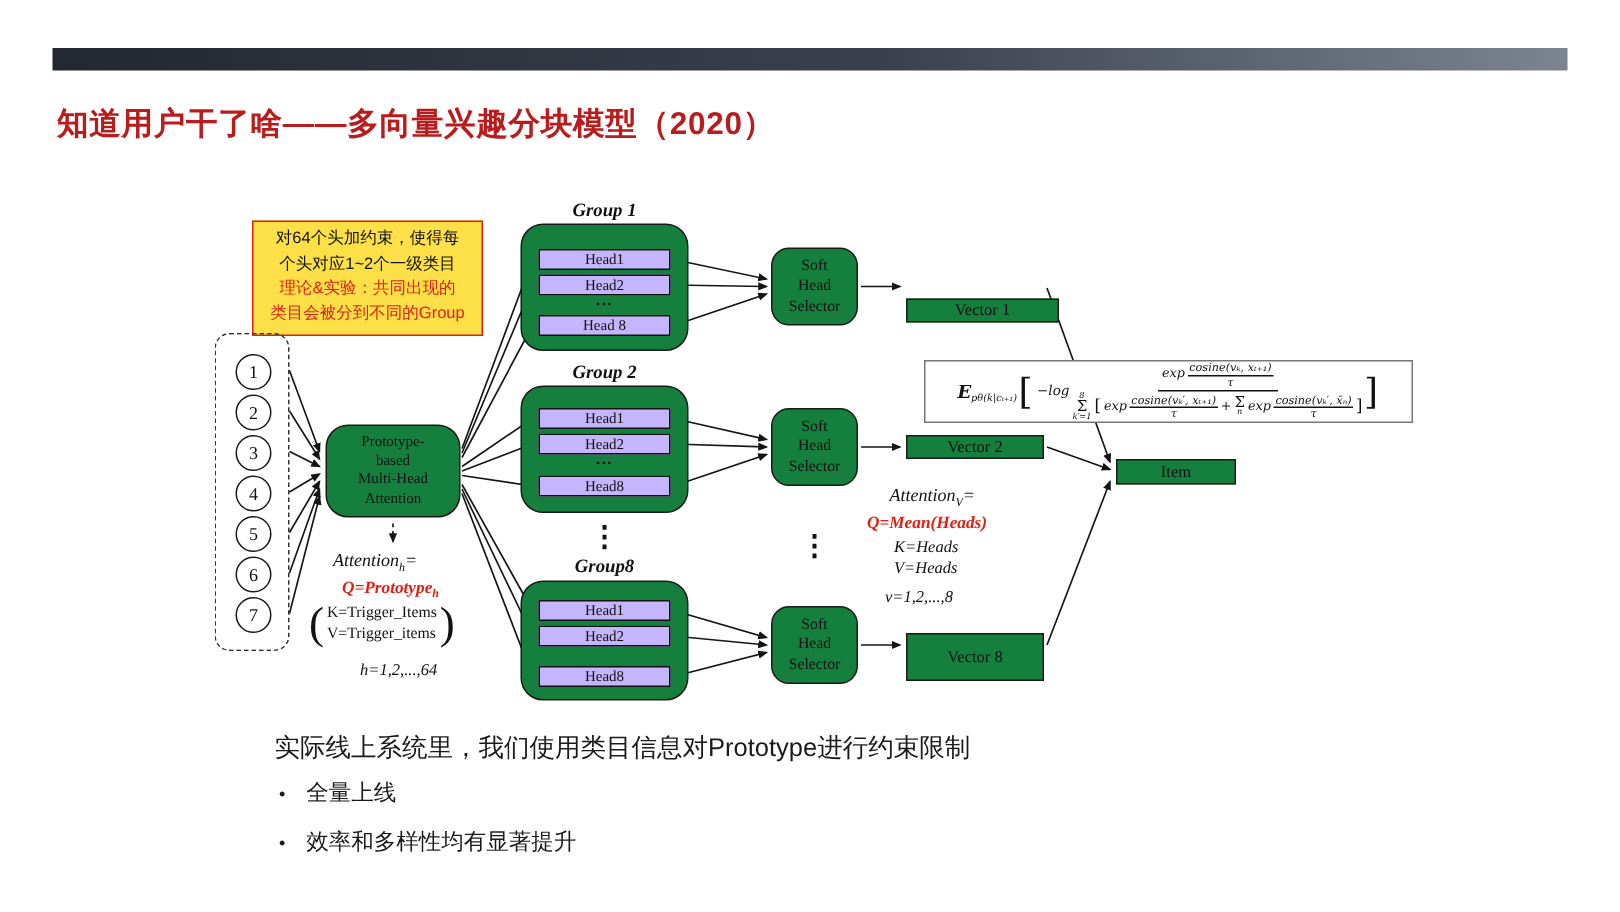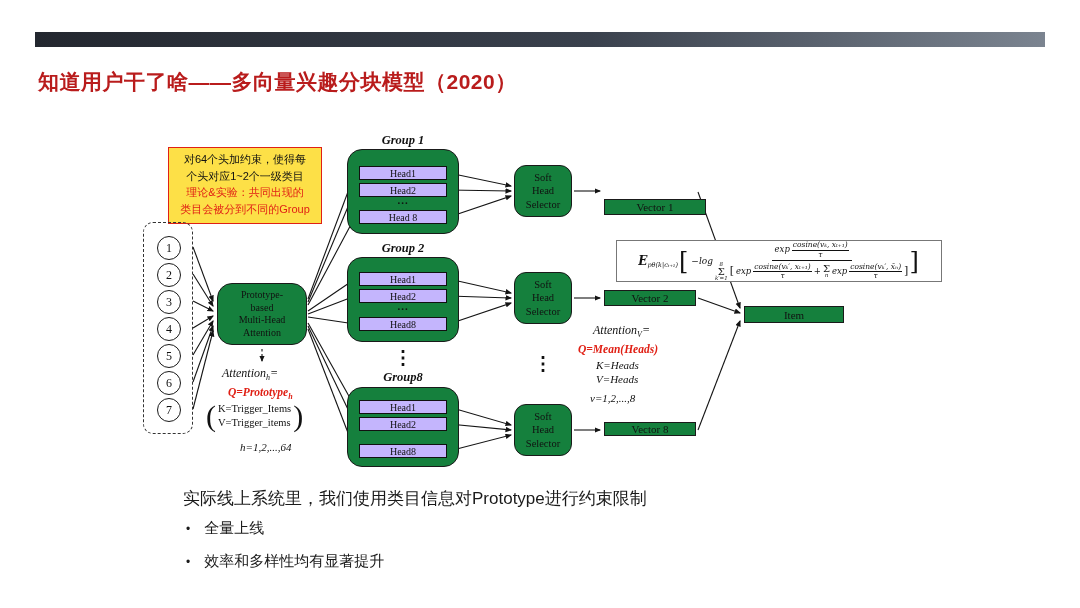--- a/index.html
+++ b/index.html
@@ -188,21 +188,21 @@
   </div>
   <div class="vdots" style="left:514px;top:352px;width:58px;">⋮</div>
   <div class="box rounded selector" style="left:514px;top:404px;width:58px;height:52px;border-radius:12px;">
     <span><span>Soft</span><br>
     <span>Head</span><br>
     <span>Selector</span></span>
   </div>
 
   <div class="box vec" style="left:604px;top:183px;width:102px;height:16px;margin-top:16px;">Vector 1</div>
   <div class="box vec" style="left:604px;top:290px;width:92px;height:16px;">Vector 2</div>
-  <div class="box vec" style="left:604px;top:422px;width:92px;height:14px;">Vector 8</div>
+  <div class="box vec" style="left:604px;top:422px;width:92px;height:32px;">Vector 8</div>
 
   <div class="att" style="left:593px;top:323px;font-size:12px;">
     <span>Attention</span><sub>V</sub><span>=</span>
   </div>
   <div class="att attq" style="left:578px;top:343px;font-size:11.5px;">Q=Mean(Heads)</div>
   <div class="att" style="left:596px;top:359px;font-size:11px;">K=Heads</div>
   <div class="att" style="left:596px;top:373px;font-size:11px;">V=Heads</div>
   <div class="att" style="left:590px;top:392px;font-size:11px;">v=1,2,...,8</div>
 
 
@@ -240,21 +240,21 @@
         <span class="ifrac">
           <span class="it">cosine(vₖ′, x̄ₙ)</span>
           <span>τ</span>
         </span>
         <span class="dbr">]</span>
       </span>
     </span>
     <span class="fbr">]</span>
   </div>
 
-  <div class="box" style="left:744px;top:306px;width:100px;height:17px;font-size:11px;">
+  <div class="box" style="left:744px;top:306px;width:80px;height:17px;font-size:11px;">
       <span class="serif">Item</span>
     </div>
 
   <div class="footer1">实际线上系统里，我们使用类目信息对Prototype进行约束限制</div>
   <div class="fbullet" style="left:186px;top:519px;">
     <span class="dot">•</span>
     <span>全量上线</span>
   </div>
   <div class="fbullet" style="left:186px;top:552px;">
     <span class="dot">•</span>

